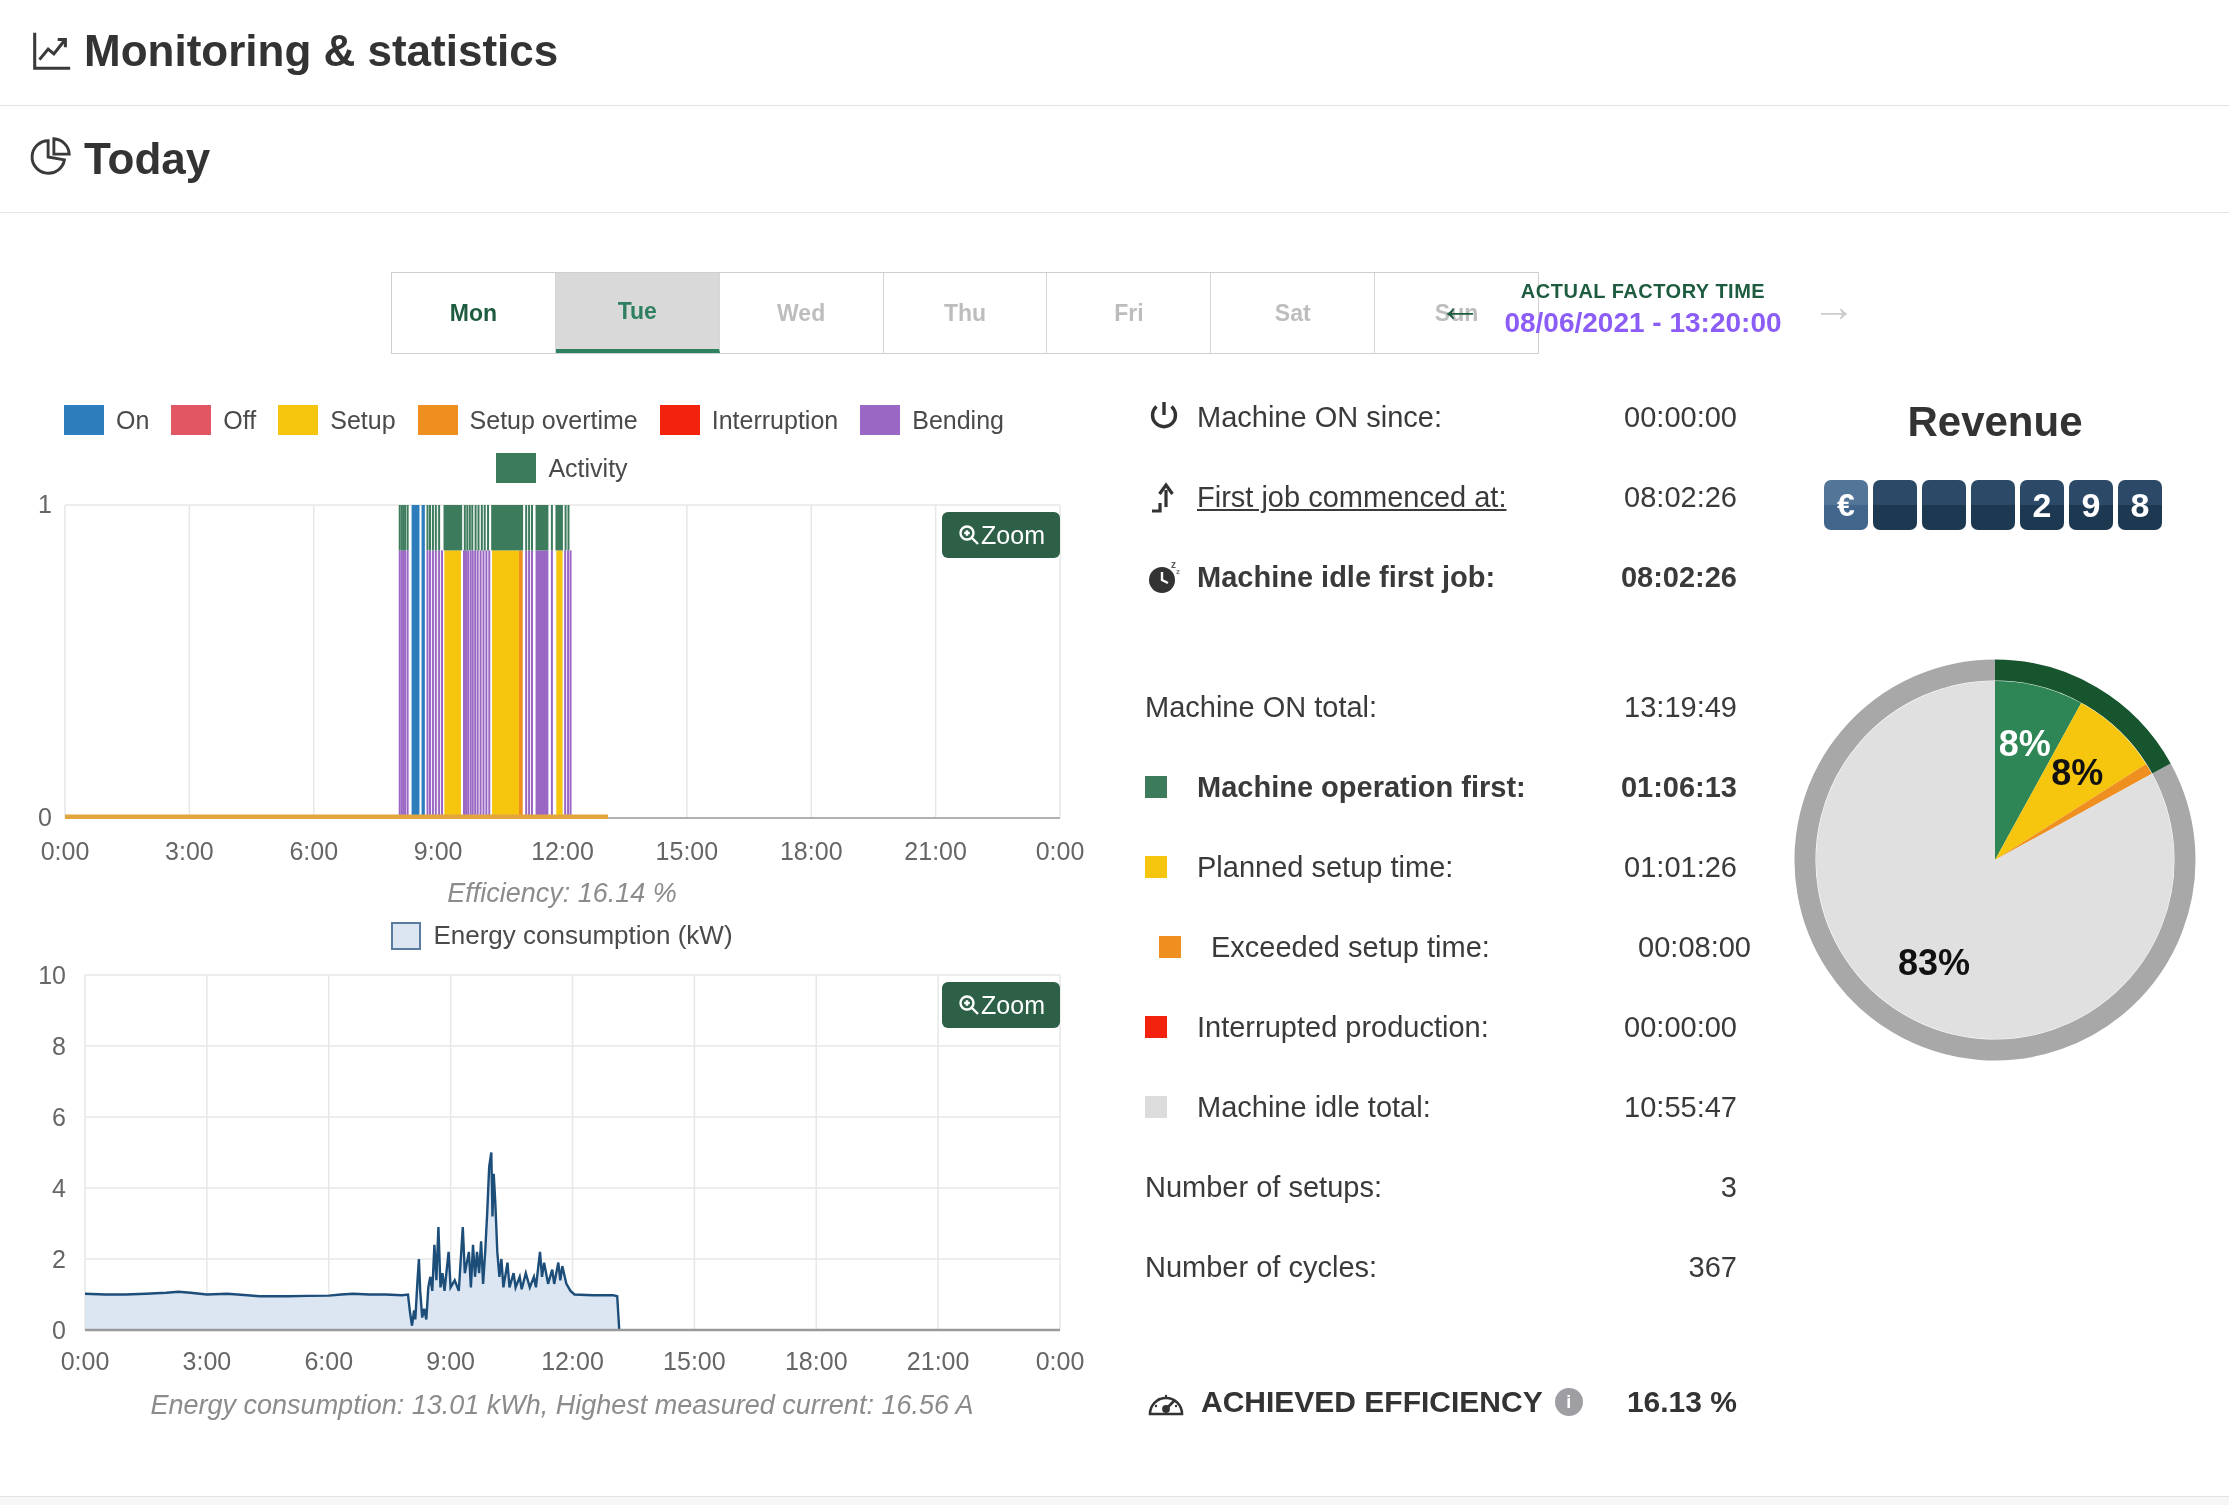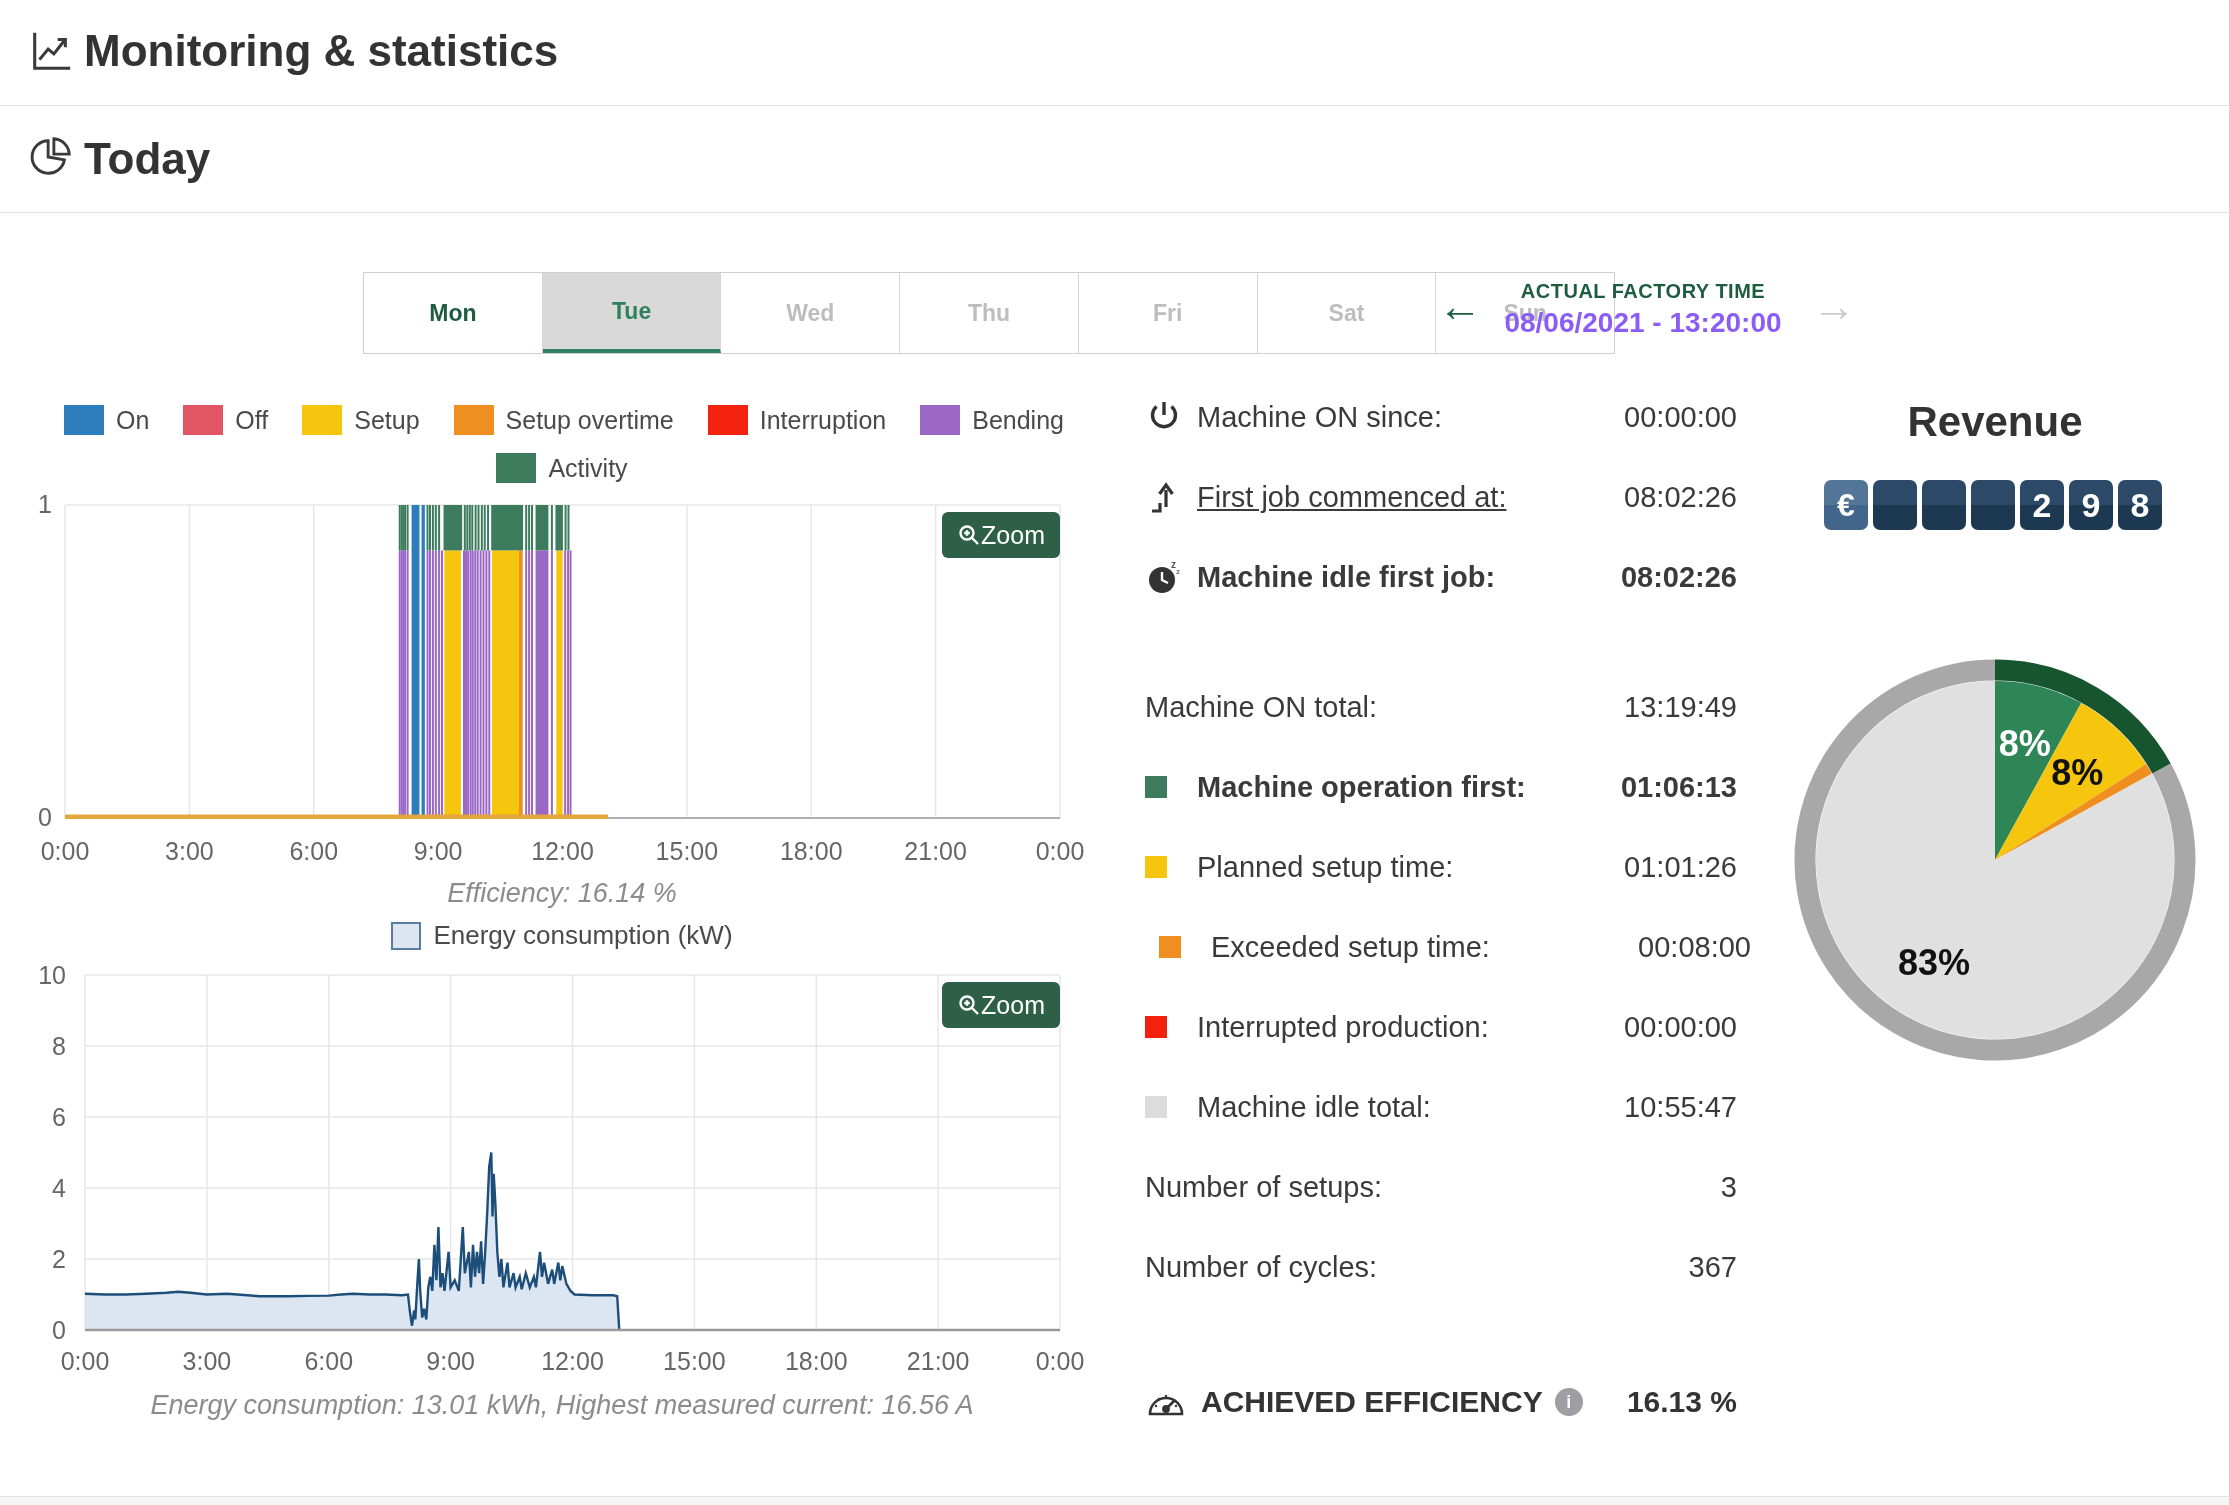--- a/index.html
+++ b/index.html
@@ -7,34 +7,34 @@
        font-family:"Liberation Sans",sans-serif;color:#3a3a3a;}
   .abs{position:absolute;}
   
   .topbar{position:absolute;left:0;top:0;width:2229px;height:105px;background:#fff;border-bottom:1px solid #e4e4e4;}
   .subbar{position:absolute;left:0;top:106px;width:2229px;height:106px;background:#fff;border-bottom:1px solid #e4e4e4;}
   .bar-title{position:absolute;left:84px;top:26px;font-size:44px;font-weight:700;color:#333;}
   .subbar .bar-title{top:28px;}
   .bar-icon{position:absolute;left:28px;top:28px;width:46px;height:46px;}
   .corner-notch{position:absolute;left:0;top:0;width:8px;height:13px;background:#243042;}
   
-  .tabs{position:absolute;left:363px;top:272px;width:1252px;height:82px;display:flex;border:1px solid #cfcfcf;box-sizing:border-box;}
+  .tabs{position:absolute;left:391px;top:272px;width:1148px;height:82px;display:flex;border:1px solid #cfcfcf;box-sizing:border-box;}
   .tab{flex:1;display:flex;align-items:center;justify-content:center;font-size:23px;font-weight:700;
        background:#fff;border-right:1px solid #d6d6d6;box-sizing:border-box;cursor:pointer;color:#bdbdbd;}
   .tab:last-child{border-right:none;}
   .tab.enabled{color:#1d5c3f;}
   .tab.selected{color:#2e8060;background:#d9d9d9;border-bottom:4px solid #2e8060;}
   
   .arrow-prev{position:absolute;left:1438px;top:284px;font-size:44px;font-weight:700;color:#1d5c3f;cursor:pointer;line-height:1;}
   .arrow-next{position:absolute;left:1812px;top:284px;font-size:44px;color:#cccccc;cursor:pointer;line-height:1;}
   .ft-block{position:absolute;left:1478px;top:280px;width:330px;text-align:center;}
   .ft-label{font-size:20px;font-weight:700;color:#1d5c3f;letter-spacing:0.5px;}
   .ft-value{font-size:28px;font-weight:700;color:#8b5cf6;margin-top:4px;}
   
-  .legend-row1{position:absolute;left:64px;top:405px;display:flex;gap:34px;align-items:center;}
+  .legend-row1{position:absolute;left:64px;top:405px;display:flex;gap:22px;align-items:center;}
   .legend-row2{position:absolute;left:64px;top:453px;width:996px;display:flex;justify-content:center;}
   .legend-item{display:flex;align-items:center;gap:12px;font-size:25px;color:#4a4a4a;}
   .legend-swatch{width:40px;height:30px;display:inline-block;}
   .energy-legend{position:absolute;left:64px;top:920px;width:996px;display:flex;justify-content:center;}
   .energy-legend .legend-swatch{width:30px;height:28px;background:#dce6f3;border:2px solid #5a7aa0;box-sizing:border-box;}
   .energy-legend .legend-item{font-size:26px;}
   
   .caption{position:absolute;width:996px;left:64px;text-align:center;font-size:27px;font-style:italic;color:#8c8c8c;}
   
   .zoom-btn{position:absolute;width:118px;height:46px;background:#2d6047;border:none;border-radius:6px;

